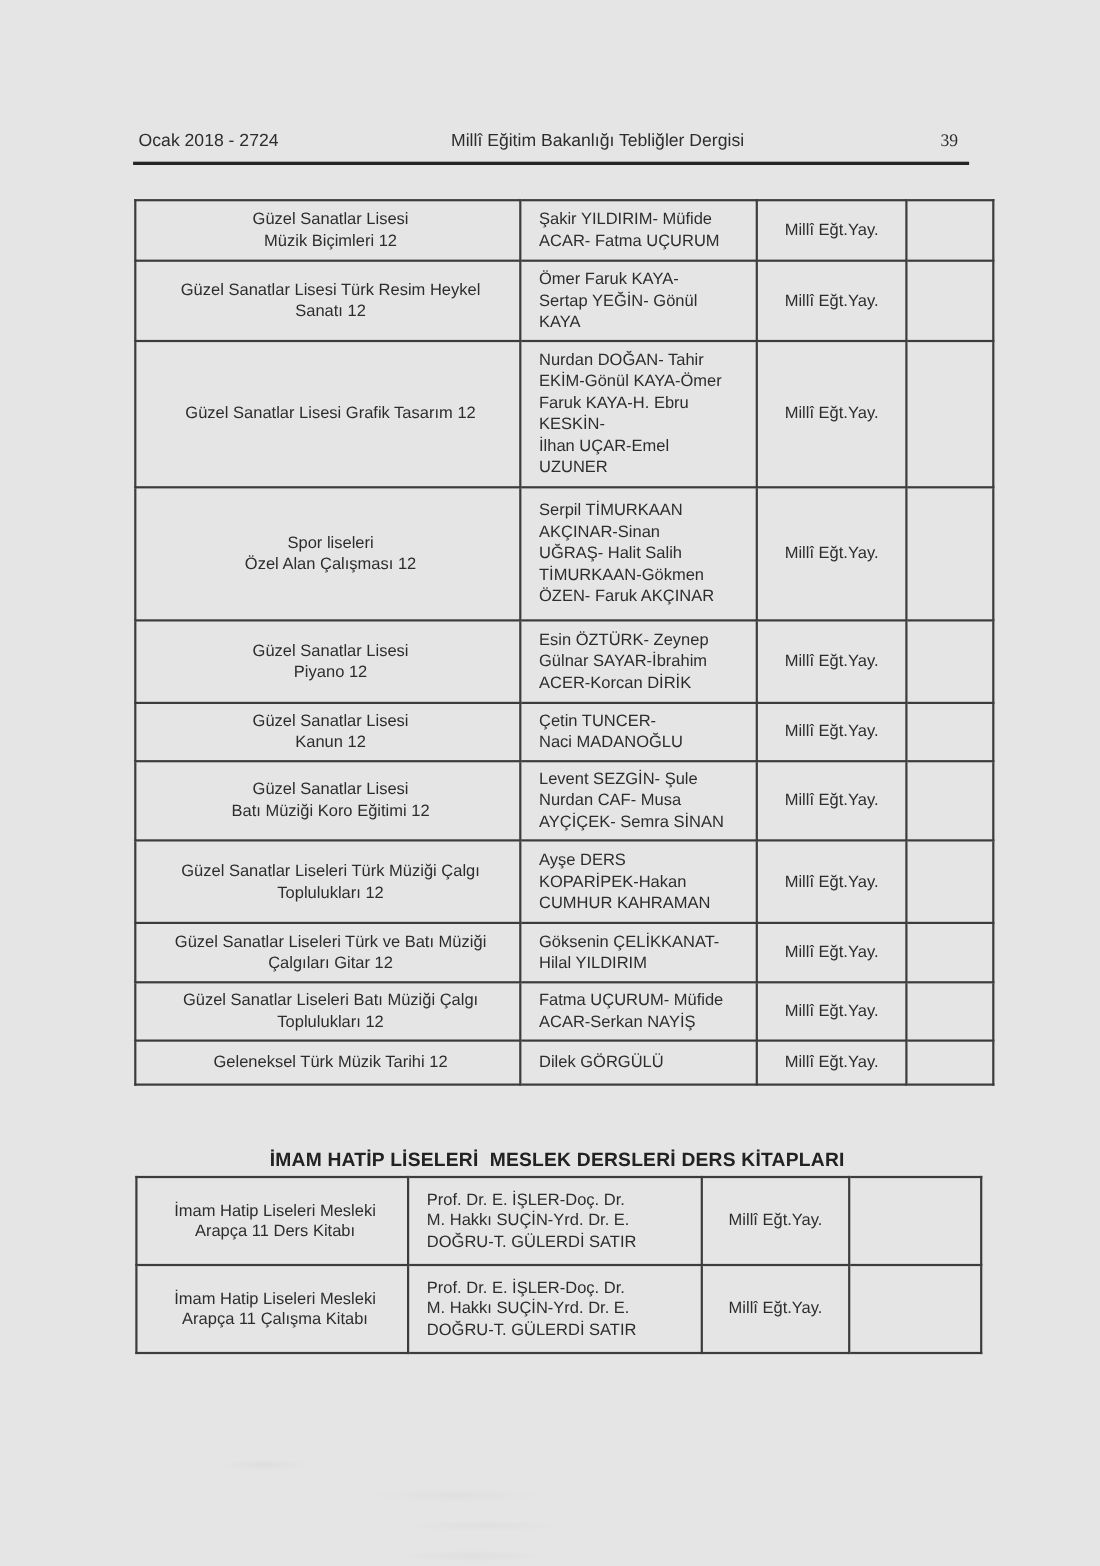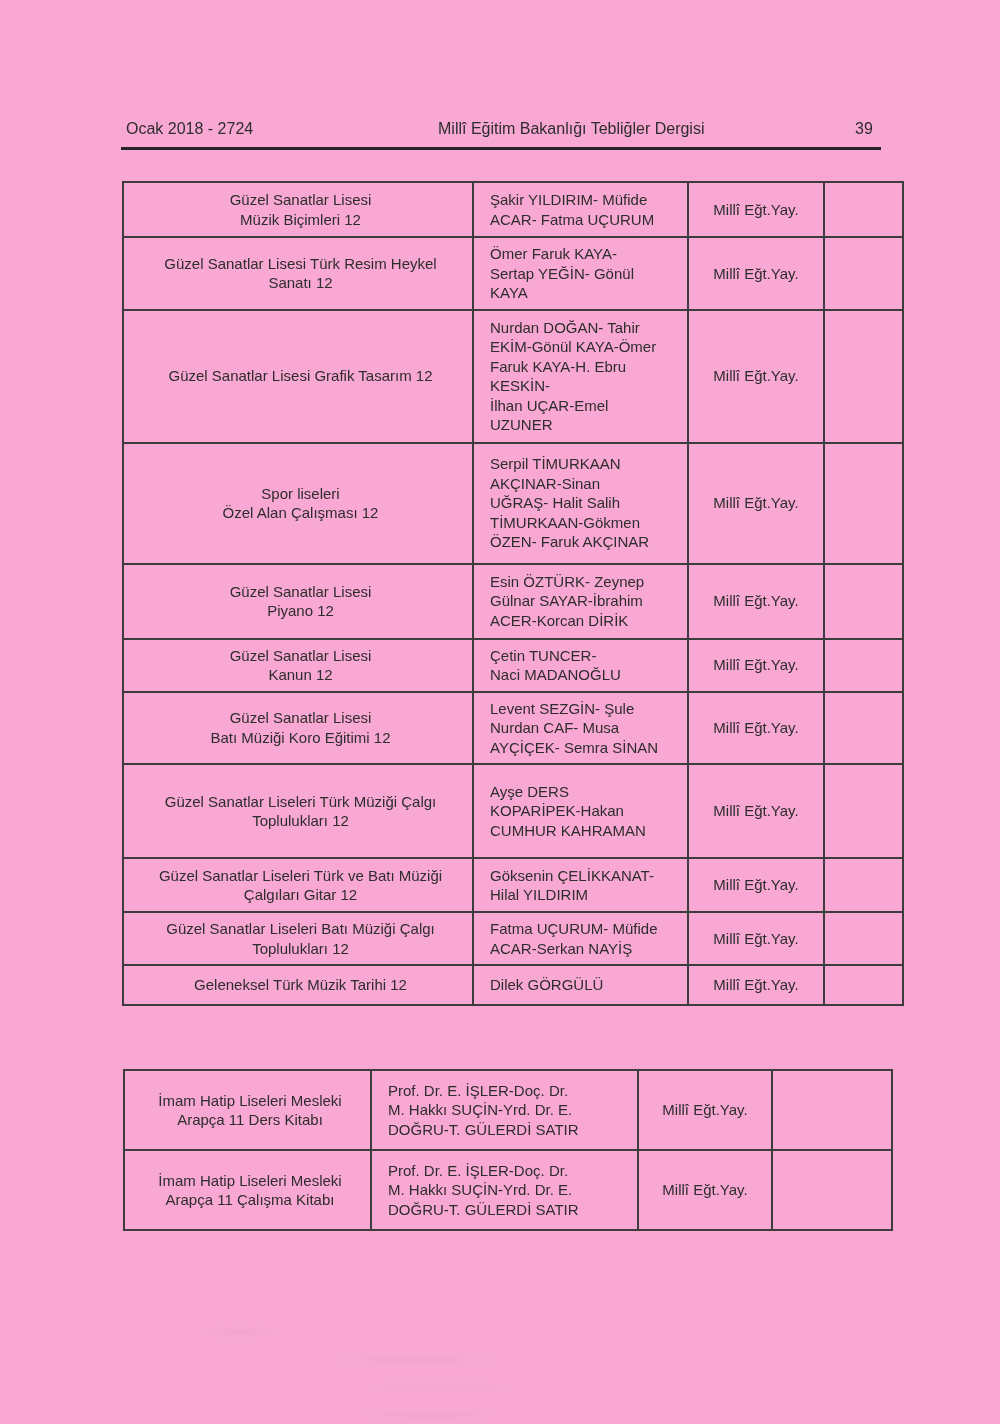--- a/index.html
+++ b/index.html
@@ -6,28 +6,28 @@
   html, body { background: #ffffff; }
   body {
     font-family: "Liberation Sans", "DejaVu Sans", sans-serif;
     color: #2d2d2d;
     -webkit-font-smoothing: antialiased;
   }
   .page {
     position: relative;
     width: 1000px;
     height: 1424px;
-    background: #f9a8d4;
+    background: #e5e5e5;
     overflow: hidden;
   }
 
   
   .hdr-left   { position: absolute; left: 126px; top: 120px; font-size: 16px; }
-  .hdr-center { position: absolute; left: 438px; top: 120px; font-size: 16px; }
-  .hdr-right  { position: absolute; left: 855px; top: 120px; font-size: 16px; }
+  .hdr-center { position: absolute; left: 410px; top: 120px; font-size: 16px; }
+  .hdr-right  { position: absolute; left: 855px; top: 120px; font-size: 16px; font-family: Liberation Serif, serif; }
   .hdr-rule {
     position: absolute;
     left: 121px; top: 147px;
     width: 760px; height: 3px;
     background: #242424;
   }
 
   
   table {
     position: absolute;
@@ -153,21 +153,21 @@
       </tr>
       <tr style="height:72px">
         <td class="c-title">Güzel Sanatlar Lisesi
 Batı Müziği Koro Eğitimi 12</td>
         <td class="c-authors">Levent SEZGİN- Şule
 Nurdan CAF- Musa
 AYÇİÇEK- Semra SİNAN</td>
         <td class="c-pub">Millî Eğt.Yay.</td>
         <td class="c-note"></td>
       </tr>
-      <tr style="height:94px">
+      <tr style="height:75px">
         <td class="c-title">Güzel Sanatlar Liseleri Türk Müziği Çalgı
 Toplulukları 12</td>
         <td class="c-authors">Ayşe DERS
 KOPARİPEK-Hakan
 CUMHUR KAHRAMAN</td>
         <td class="c-pub">Millî Eğt.Yay.</td>
         <td class="c-note"></td>
       </tr>
       <tr style="height:54px">
         <td class="c-title">Güzel Sanatlar Liseleri Türk ve Batı Müziği
@@ -187,20 +187,21 @@
       </tr>
       <tr style="height:40px">
         <td class="c-title">Geleneksel Türk Müzik Tarihi 12</td>
         <td class="c-authors">Dilek GÖRGÜLÜ</td>
         <td class="c-pub">Millî Eğt.Yay.</td>
         <td class="c-note"></td>
       </tr>
     </tbody>
   </table>
 
+  <div class="section-title">İMAM HATİP LİSELERİ  MESLEK DERSLERİ DERS KİTAPLARI</div>
 
   <table class="t2">
     <colgroup>
       <col style="width:247px">
         <col style="width:267px">
         <col style="width:134px">
         <col style="width:120px">
     </colgroup>
     <tbody>
       <tr style="height:80px">

